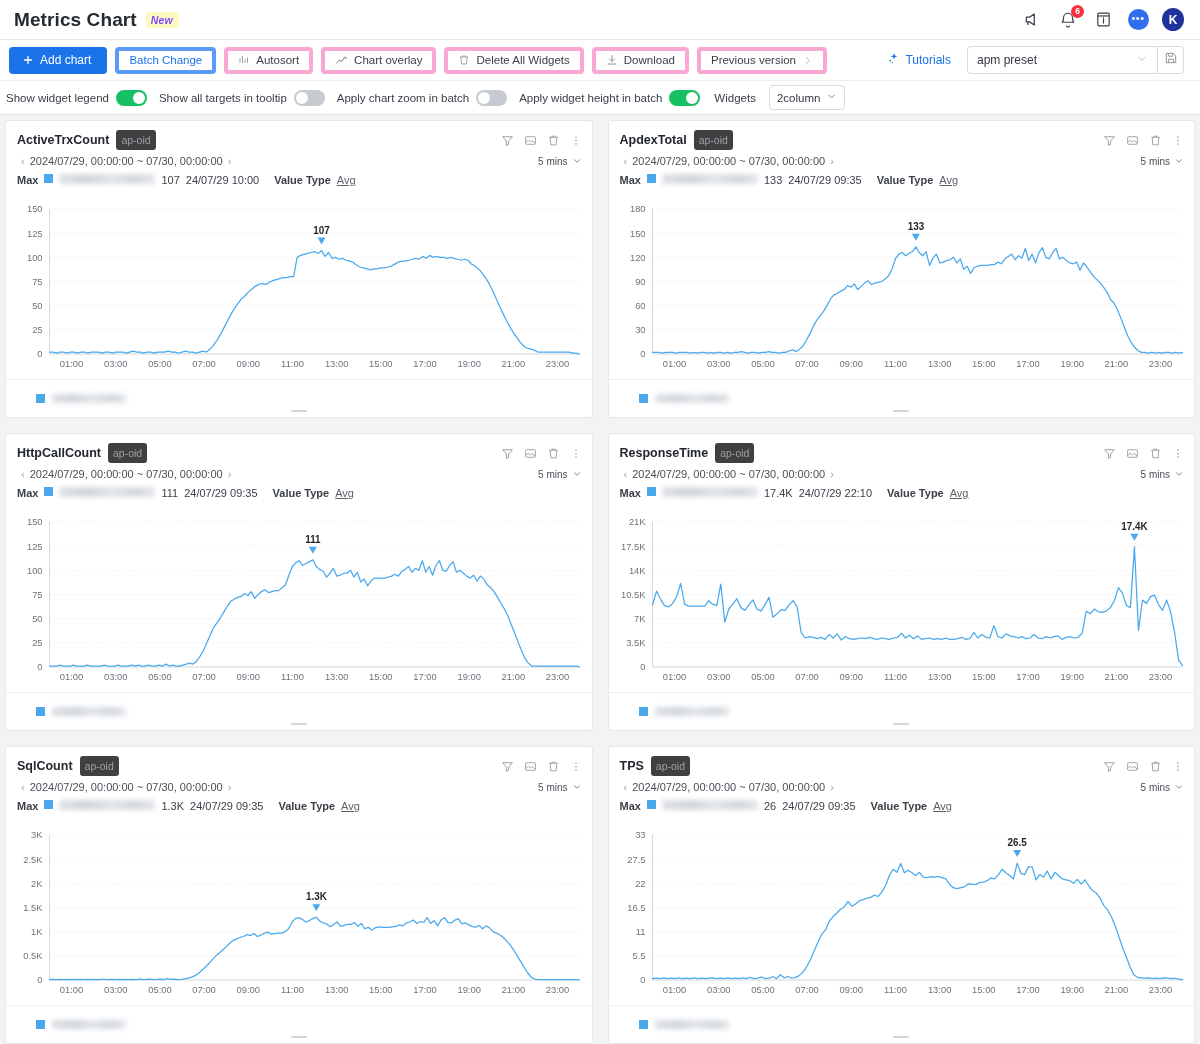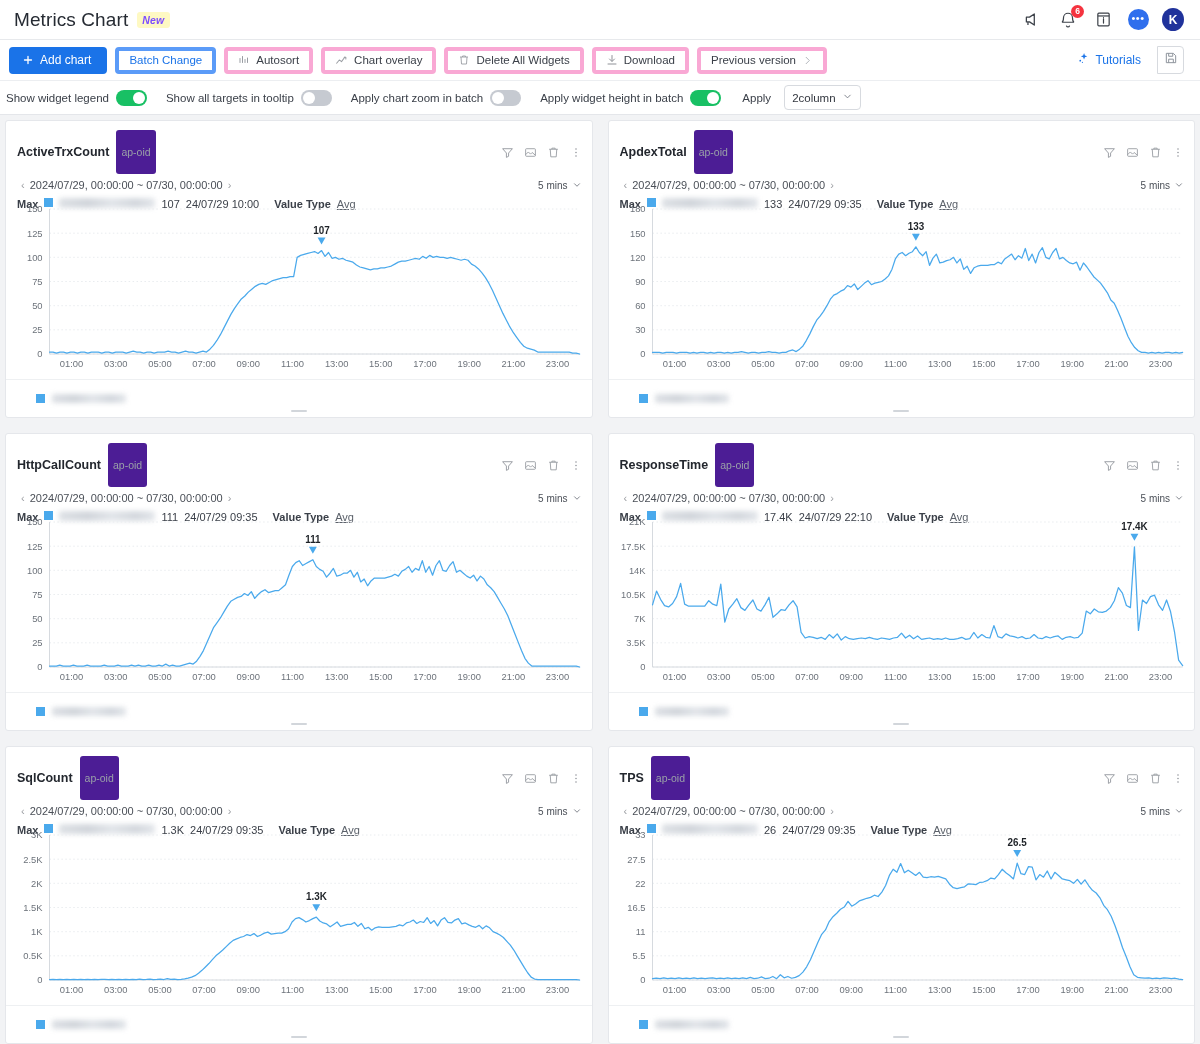--- a/index.html
+++ b/index.html
@@ -11,21 +11,21 @@
     overflow: hidden;
   }
 
   
   .app-header {
     height: 40px; background: #ffffff;
     display: flex; align-items: center;
     padding: 0 16px 0 14px;
     border-bottom: 1px solid #e7e9ec;
   }
-  .page-title { font-size: 19px; font-weight: 400; color: #262b33; letter-spacing: .1px; }
+  .page-title { font-size: 19px; font-weight: 700; color: #262b33; letter-spacing: .1px; }
   .new-badge {
     margin-left: 9px; background: #fef9c3; color: #7c4dff;
     font-size: 10.5px; font-style: italic; font-weight: 700;
     padding: 2px 6px 2px 5px; border-radius: 3px; letter-spacing: .2px;
   }
   .header-spacer { flex: 1; }
   .header-icons { display: flex; align-items: center; gap: 13px; }
   .hicon { width: 22px; height: 22px; display: flex; align-items: center; justify-content: center; position: relative; cursor: pointer; }
   .hicon svg { display: block; }
   .badge-count {
@@ -77,21 +77,21 @@
   }
 
   
   .options {
     height: 34px; background: #fff;
     display: flex; align-items: center; gap: 7px;
     padding: 0 16px 0 6px;
     border-bottom: 1px solid #e4e6ea;
     font-size: 11.5px; color: #3b4049;
   }
-  .opt { display: inline-flex; align-items: center; gap: 7px; margin-right: 12px; }
+  .opt { display: inline-flex; align-items: center; gap: 7px; margin-right: 5px; }
   .switch {
     width: 31px; height: 16px; border-radius: 9px; background: #c6cad1; position: relative;
     cursor: pointer; flex: none;
   }
   .switch.on { background: #18c064; }
   .switch::after {
     content: ""; position: absolute; top: 2px; left: 2px;
     width: 12px; height: 12px; border-radius: 50%; background: #fff;
     transition: left .15s;
   }
@@ -109,22 +109,22 @@
     display: grid; grid-template-columns: 1fr 1fr;
     gap: 15px;
   }
   .widget {
     background: #fff; border: 1px solid #e5e7eb; border-radius: 3px;
     height: 298px; position: relative; overflow: hidden;
   }
   .w-head { display: flex; align-items: center; padding: 9px 10px 0 11px; }
   .w-title { font-size: 12.5px; font-weight: 700; color: #23272e; }
   .w-tag {
-    margin-left: 7px; background: #4c1d95; color: #9aa0a8;
-    font-size: 10.5px; padding: 16px 5px; border-radius: 3px;
+    margin-left: 7px; background: #404040; color: #9aa0a8;
+    font-size: 10.5px; padding: 4px 5px; border-radius: 3px;
   }
   .w-icons { margin-left: auto; display: flex; align-items: center; gap: 10px; opacity: .72; }
   .w-icons > * { cursor: pointer; display: flex; }
   .w-range {
     display: flex; align-items: center; padding: 5px 10px 0 10px;
     font-size: 11px; color: #4a4f57;
   }
   .w-range .arrow { opacity: .55; cursor: pointer; padding: 0 5px; font-size: 11px; }
   .w-interval { margin-left: auto; font-size: 10px; color: #4a4f57; display: inline-flex; align-items: center; gap: 4px; cursor: pointer; }
   .w-stats {
@@ -257,20 +257,28 @@
     <span>
       <svg width="13" height="13" viewBox="0 0 24 24" fill="#1a73e8">
           <path d="M13 2l1.6 4.4L19 8l-4.4 1.6L13 14l-1.6-4.4L7 8l4.4-1.6z"></path>
           <circle cx="6" cy="16" r="1.6"></circle>
           <circle cx="10" cy="19" r="1.1"></circle>
         </svg>
     </span>
     <span>Tutorials</span>
   </div>
   <div class="preset-wrap">
+    <div class="preset-select">
+      <span>apm preset</span>
+      <span class="caret">
+        <svg width="12" height="12" viewBox="0 0 24 24" fill="none" stroke="#6b7079" stroke-width="1.8" stroke-linecap="round">
+            <path d="M6 9l6 6 6-6"></path>
+          </svg>
+      </span>
+    </div>
     <div class="save-btn">
       <span>
         <svg width="14" height="14" viewBox="0 0 24 24" fill="none" stroke="#8d939b" stroke-width="1.7">
             <path d="M4 4h12l4 4v12H4z"></path>
             <path d="M8 4v5h7V4M8 20v-6h8v6"></path>
           </svg>
       </span>
     </div>
   </div>
 </div>
@@ -285,21 +293,21 @@
     <span class="switch"></span>
   </div>
   <div class="opt">
     <span>Apply chart zoom in batch</span>
     <span class="switch"></span>
   </div>
   <div class="opt">
     <span>Apply widget height in batch</span>
     <span class="switch on"></span>
   </div>
-  <span class="layout-label">Apply</span>
+  <span class="layout-label">Widgets</span>
   <div class="layout-select">
     <span>2column</span>
     <span>
       <svg width="11" height="11" viewBox="0 0 24 24" fill="none" stroke="#6b7079" stroke-width="1.8" stroke-linecap="round">
           <path d="M6 9l6 6 6-6"></path>
         </svg>
     </span>
   </div>
 </div>
 

